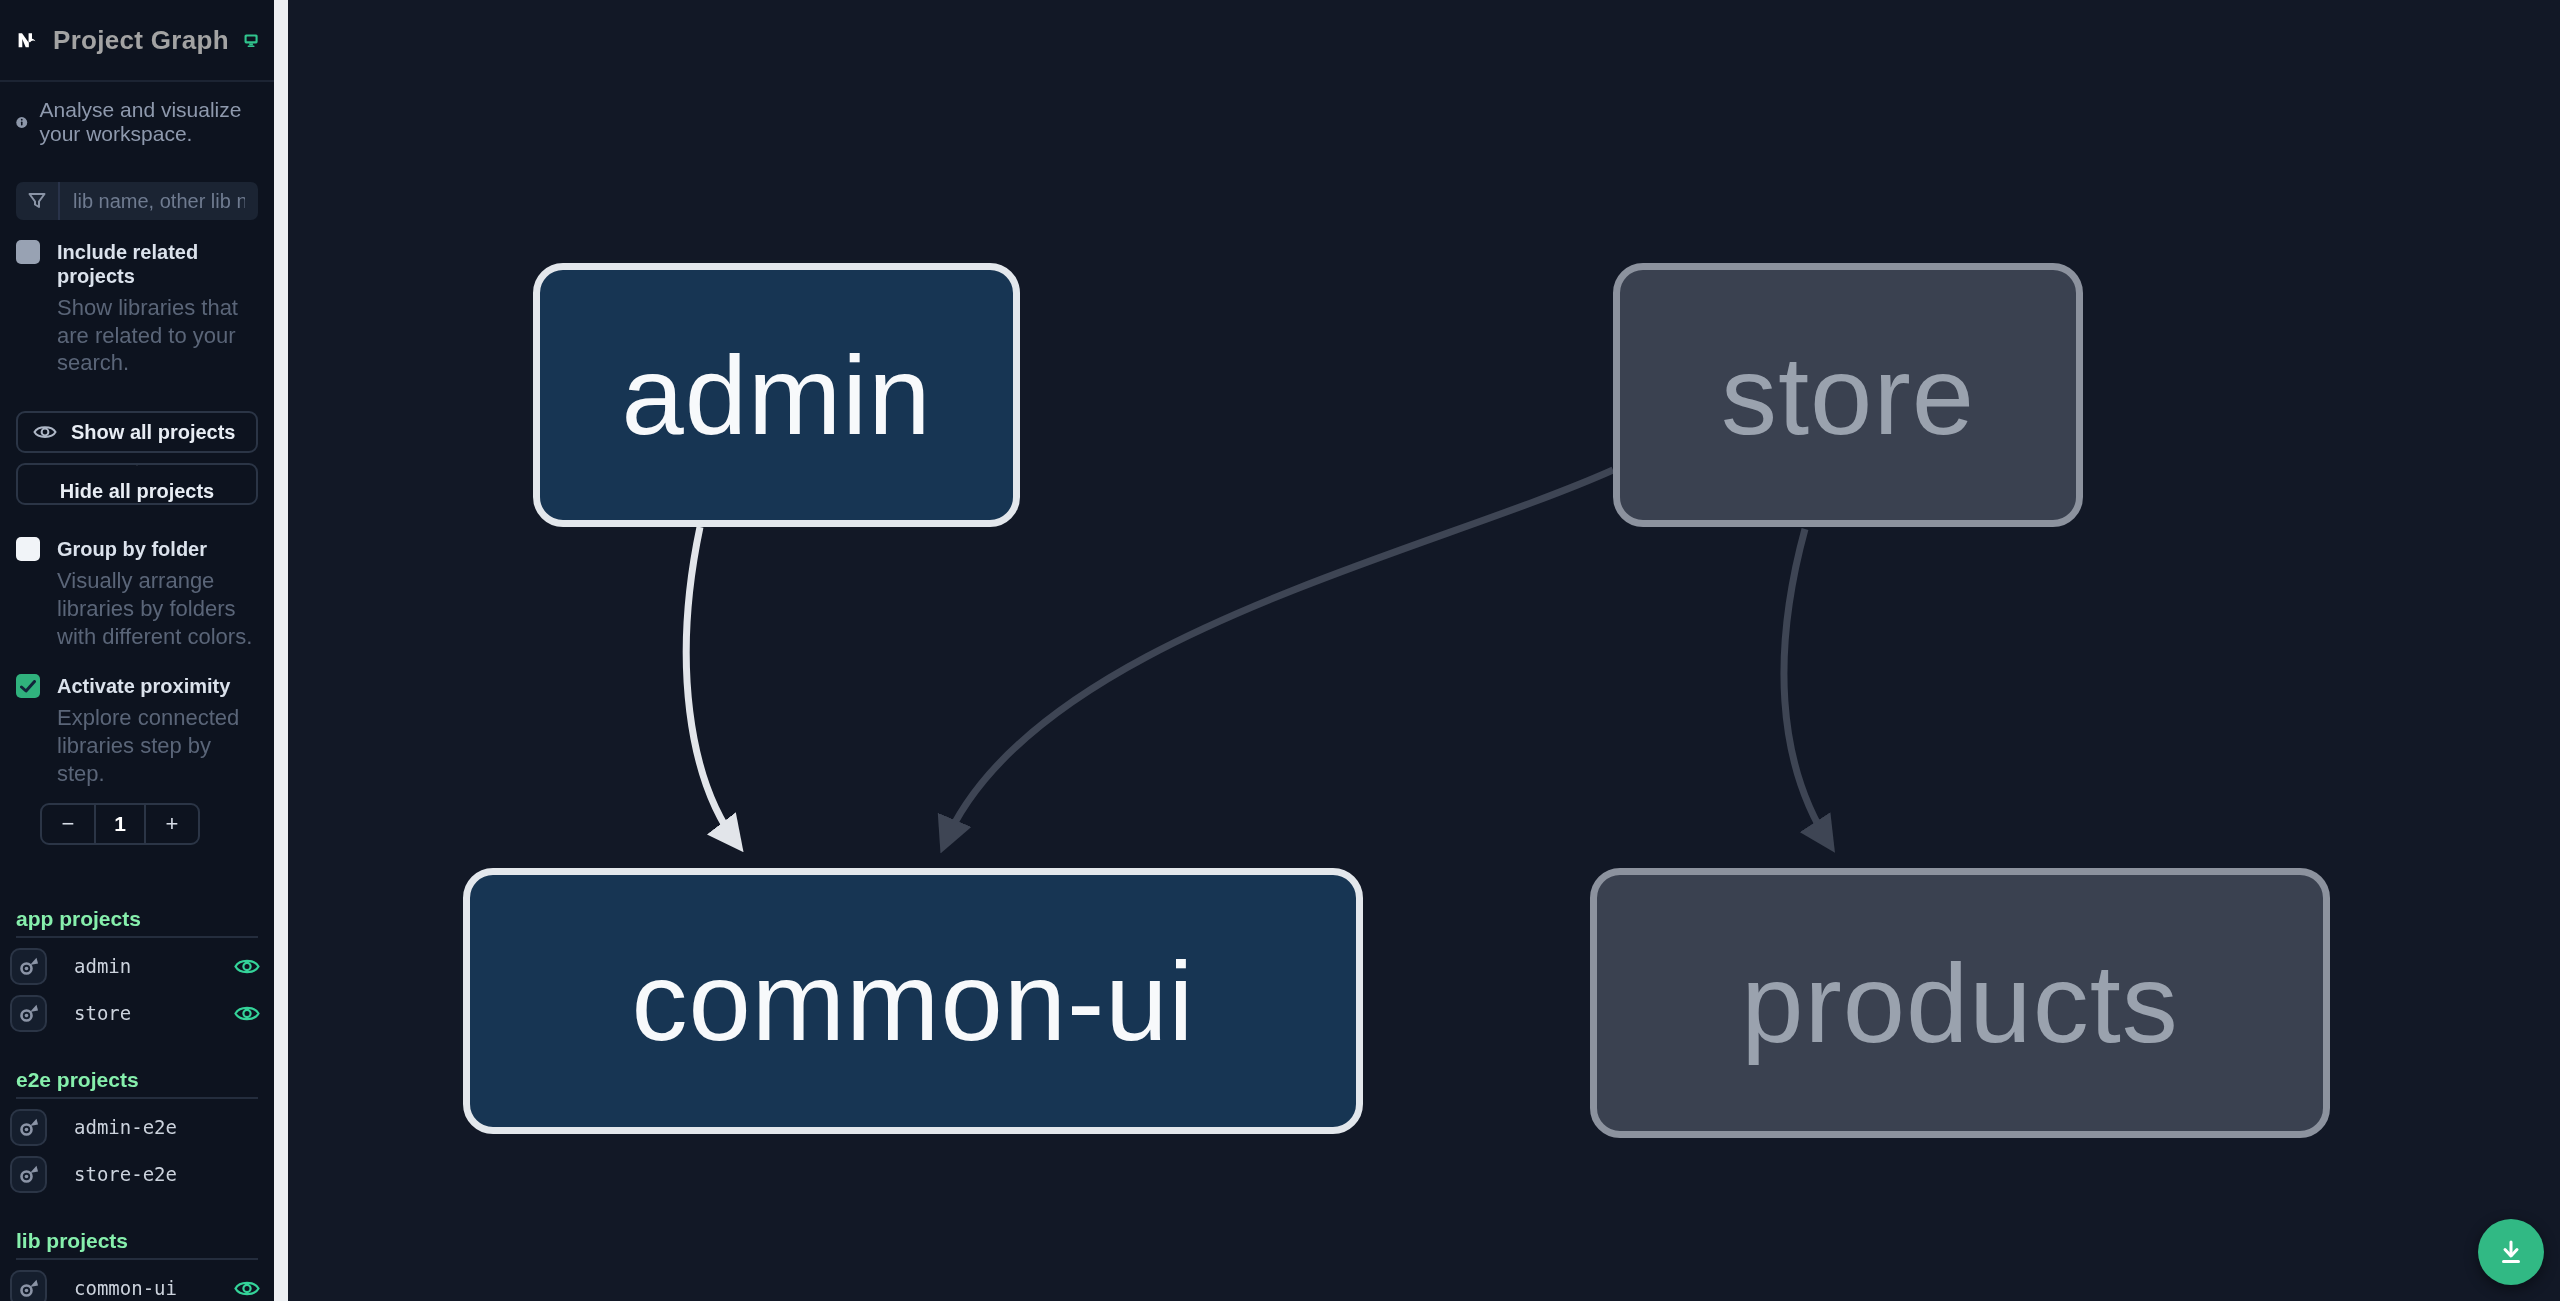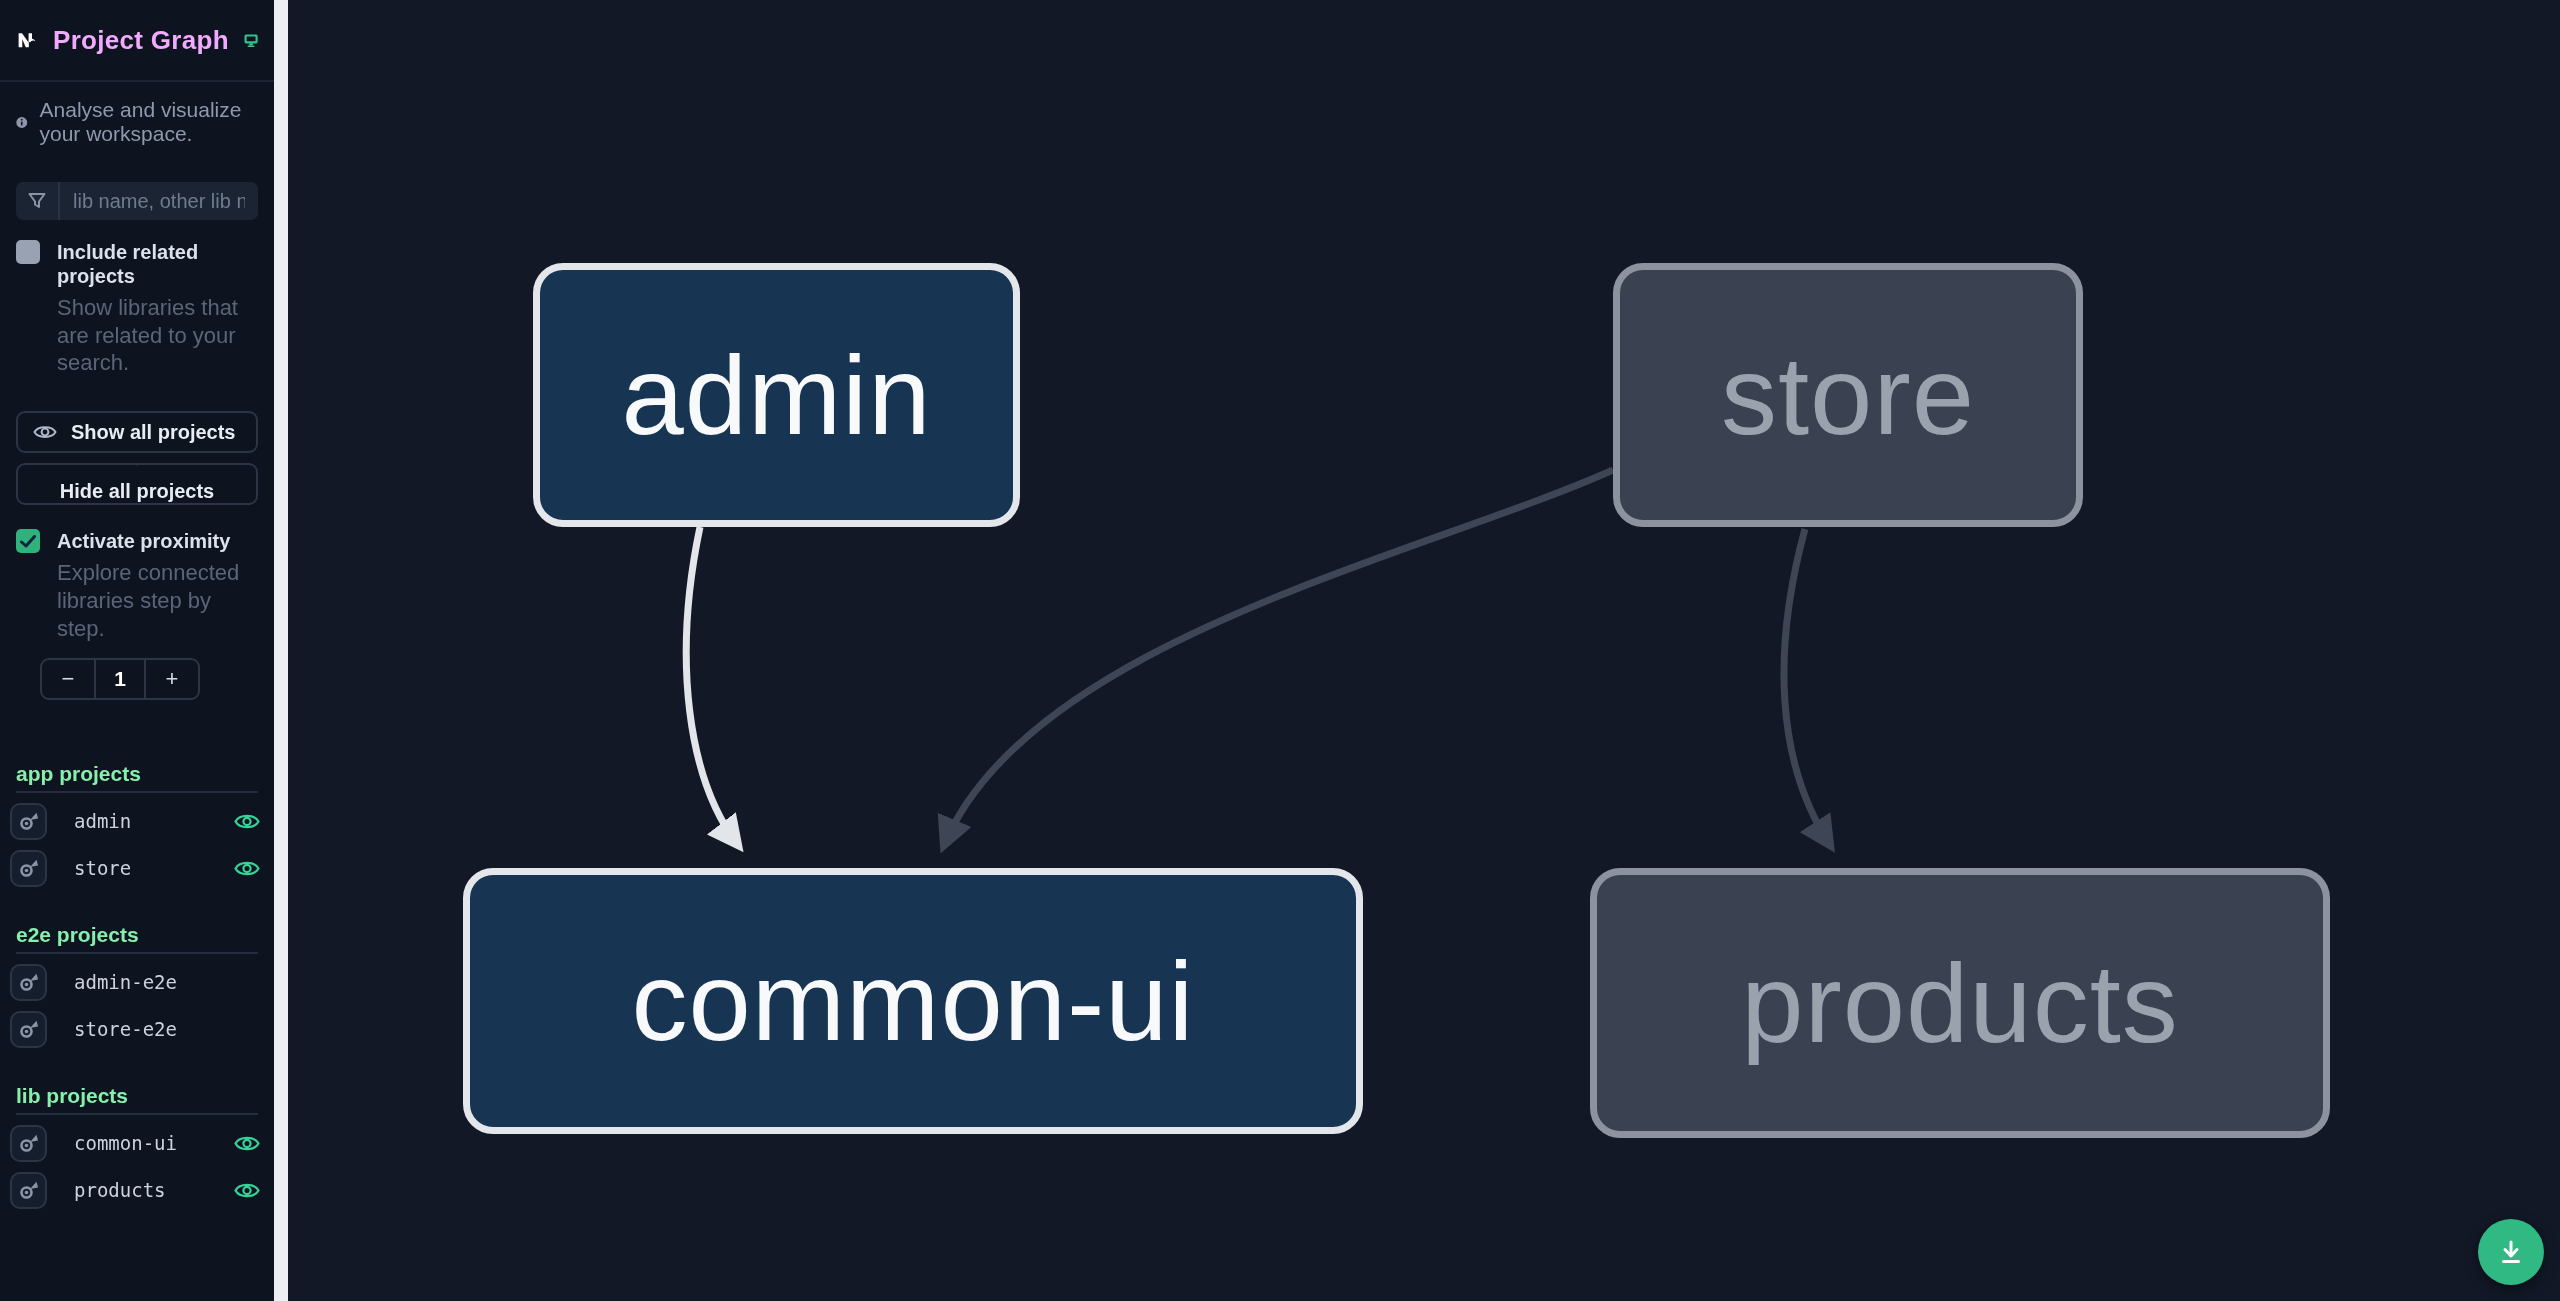--- a/index.html
+++ b/index.html
@@ -9,21 +9,21 @@
     background:#121826;
     font-family:"Liberation Sans", sans-serif;
     -webkit-font-smoothing:antialiased;
   }
 
   
   #sidebar { position:absolute; left:0; top:0; width:274px; height:100%; background:#0d131f; z-index:5; }
   #scroll-strip { position:absolute; left:274px; top:0; width:14px; height:100%; background:#edeff2; z-index:6; }
 
   .header { height:82px; display:flex; align-items:center; gap:15px; padding:0 16px; border-bottom:2px solid #1c2433; }
-  .title { font-size:26px; font-weight:bold; color:#f0abfc; letter-spacing:.3px; white-space:nowrap; }
+  .title { font-size:26px; font-weight:bold; color:#a3a3a3; letter-spacing:.3px; white-space:nowrap; }
 
   .tagline { display:flex; align-items:center; gap:12px; margin:16px 16px 0; color:#8e99ad; font-size:21px; }
 
   .filter { margin:36px 16px 0; height:38px; background:#1b2433; border-radius:7px; display:flex; align-items:center; overflow:hidden; }
   .funnel-cell { width:44px; height:100%; display:flex; align-items:center; justify-content:center; border-right:2px solid #29334a; }
   .filter input { flex:1; min-width:0; background:transparent; border:none; outline:none; color:#dfe5ee; font-size:20px; padding:0 13px; font-family:"Liberation Sans",sans-serif; }
   .filter input::placeholder { color:#6f7b90; }
 
   .check-row { margin:20px 16px 0; display:grid; grid-template-columns:26px 1fr; column-gap:15px; align-items:start; }
   .checkbox { width:24px; height:24px; border-radius:5px; display:flex; align-items:center; justify-content:center; }
@@ -118,20 +118,25 @@
 
   <button class="btn">
     <svg width="24" height="20" viewBox="0 0 24 20">
       <path d="M1.5 10 C5 3.5 19 3.5 22.5 10 C19 16.5 5 16.5 1.5 10 Z" fill="none" stroke="#aeb7c6" stroke-width="2"></path>
       <circle cx="12" cy="10" r="3.4" fill="none" stroke="#aeb7c6" stroke-width="2"></circle>
       <line x1="3" y1="18" x2="21" y2="2" stroke="#aeb7c6" stroke-width="2.4"></line>
     </svg>
     <span>Hide all projects</span>
   </button>
 
+  <div class="check-row" style="margin-top:32px">
+    <span class="checkbox unchecked"></span>
+    <span class="check-label">Group by folder</span>
+    <span class="check-desc">Visually arrange libraries by folders with different colors.</span>
+  </div>
 
   <div class="check-row" style="margin-top:24px">
     <span class="checkbox checked">
       <svg width="16" height="13" viewBox="0 0 16 13">
         <path d="M1.5 7 L6 11 L14.5 1.5" fill="none" stroke="#12243a" stroke-width="3" stroke-linecap="round" stroke-linejoin="round"></path>
       </svg>
     </span>
     <span class="check-label">Activate proximity</span>
     <span class="check-desc">Explore connected libraries step by step.</span>
   </div>

